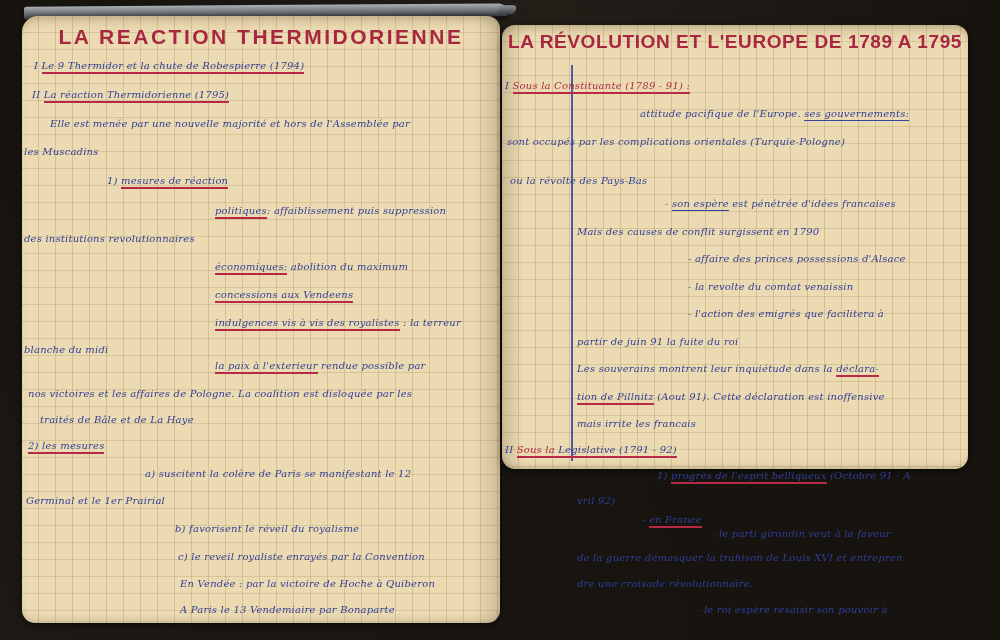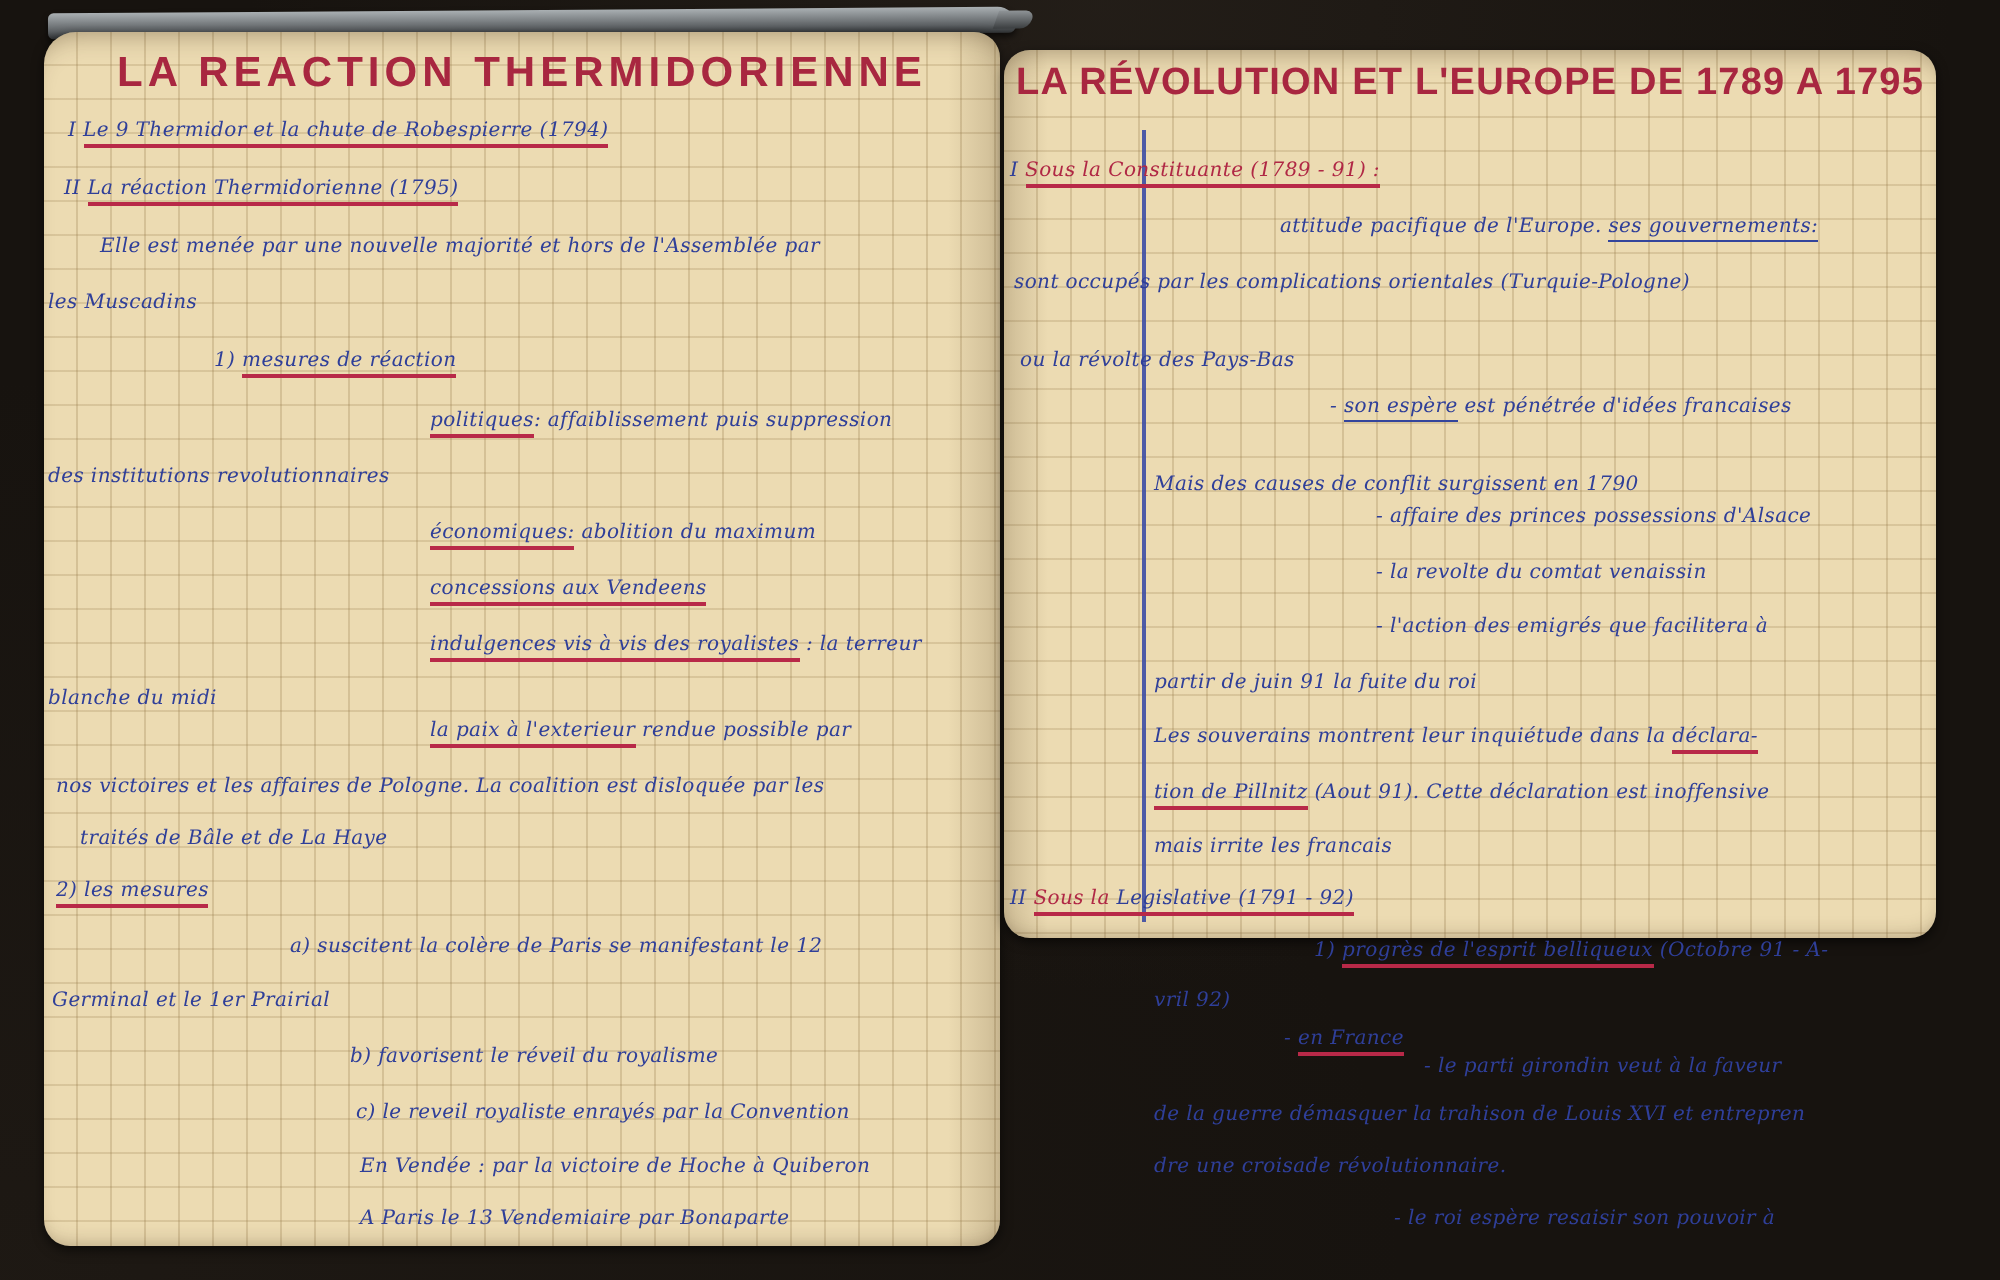--- a/index.html
+++ b/index.html
@@ -83,21 +83,21 @@
 
 <div class="page" id="right-page">
   <div class="margin-line"></div>
   <div class="page-title">LA RÉVOLUTION ET L'EUROPE DE 1789 A 1795</div>
   <div>
       <div class="hline" style="left: 3px; top: 55px;"><span class="seg ink-blue">I </span><span class="seg ink-red u-red">Sous la </span><span class="seg ink-red u-red">Constituante (1789 - 91) :</span></div>
       <div class="hline" style="left: 138px; top: 83px;"><span class="seg ink-blue">attitude pacifique de l'Europe. </span><span class="seg ink-blue u-blue">ses gouvernements:</span></div>
       <div class="hline" style="left: 5px; top: 111px;"><span class="seg ink-blue">sont occupés par les complications orientales (Turquie-Pologne)</span></div>
       <div class="hline" style="left: 8px; top: 138px; margin-top: 12px;"><span class="seg ink-blue">ou la révolte des Pays-Bas</span></div>
       <div class="hline" style="left: 163px; top: 173px;"><span class="seg ink-blue">- </span><span class="seg ink-blue u-blue">son espère</span><span class="seg ink-blue"> est pénétrée d'idées francaises</span></div>
-      <div class="hline" style="left: 75px; top: 201px; margin-top: 11px;"><span class="seg ink-blue">Mais des causes de conflit surgissent en 1790</span></div>
+      <div class="hline" style="left: 75px; top: 201px;"><span class="seg ink-blue">Mais des causes de conflit surgissent en 1790</span></div>
       <div class="hline" style="left: 186px; top: 228px;"><span class="seg ink-blue">- affaire des princes possessions d'Alsace</span></div>
       <div class="hline" style="left: 186px; top: 256px;"><span class="seg ink-blue">- la revolte du comtat venaissin</span></div>
       <div class="hline" style="left: 186px; top: 283px;"><span class="seg ink-blue">- l'action des emigrés que facilitera à</span></div>
       <div class="hline" style="left: 75px; top: 311px;"><span class="seg ink-blue">partir de juin 91 la fuite du roi</span></div>
       <div class="hline" style="left: 75px; top: 338px;"><span class="seg ink-blue">Les souverains montrent leur inquiétude dans la </span><span class="seg ink-blue u-red">déclara-</span></div>
       <div class="hline" style="left: 75px; top: 366px;"><span class="seg ink-blue u-red">tion de Pillnitz</span><span class="seg ink-blue"> (Aout 91). Cette déclaration est inoffensive</span></div>
       <div class="hline" style="left: 75px; top: 393px;"><span class="seg ink-blue">mais irrite les francais</span></div>
       <div class="hline" style="left: 3px; top: 419px;"><span class="seg ink-blue">II </span><span class="seg ink-red u-red">Sous la </span><span class="seg ink-blue u-red">Legislative (1791 - 92)</span></div>
       <div class="hline" style="left: 155px; top: 445px;"><span class="seg ink-blue">1) </span><span class="seg ink-blue u-red">progrès de l'esprit belliqueux</span><span class="seg ink-blue"> (Octobre 91 - A-</span></div>
       <div class="hline" style="left: 75px; top: 470px;"><span class="seg ink-blue">vril 92)</span></div>

